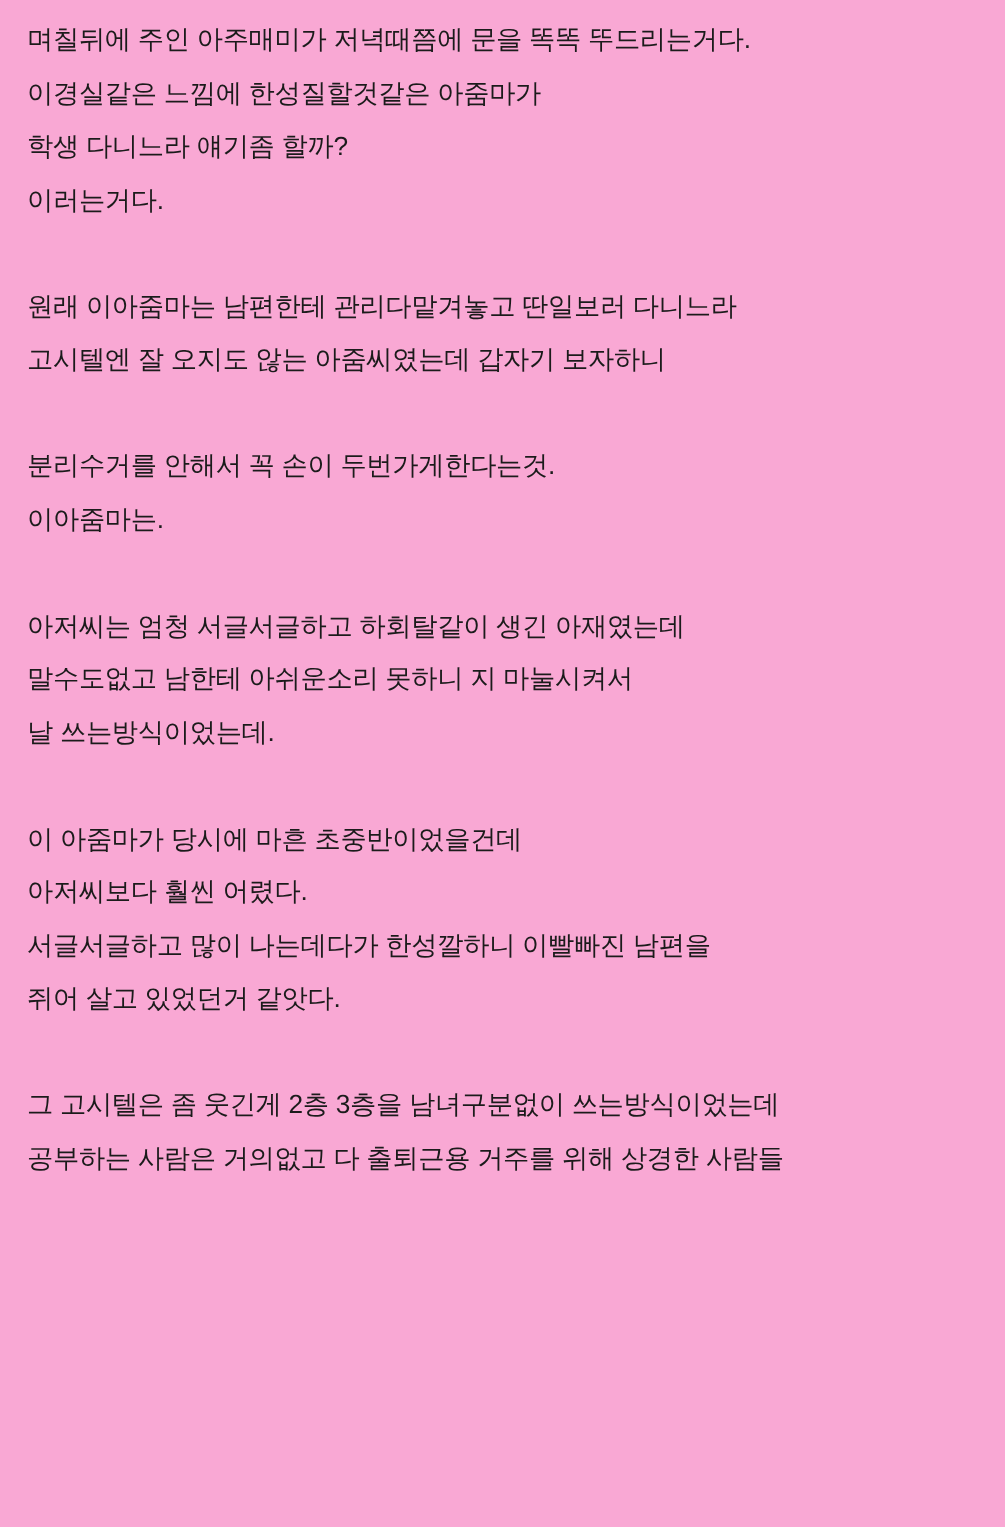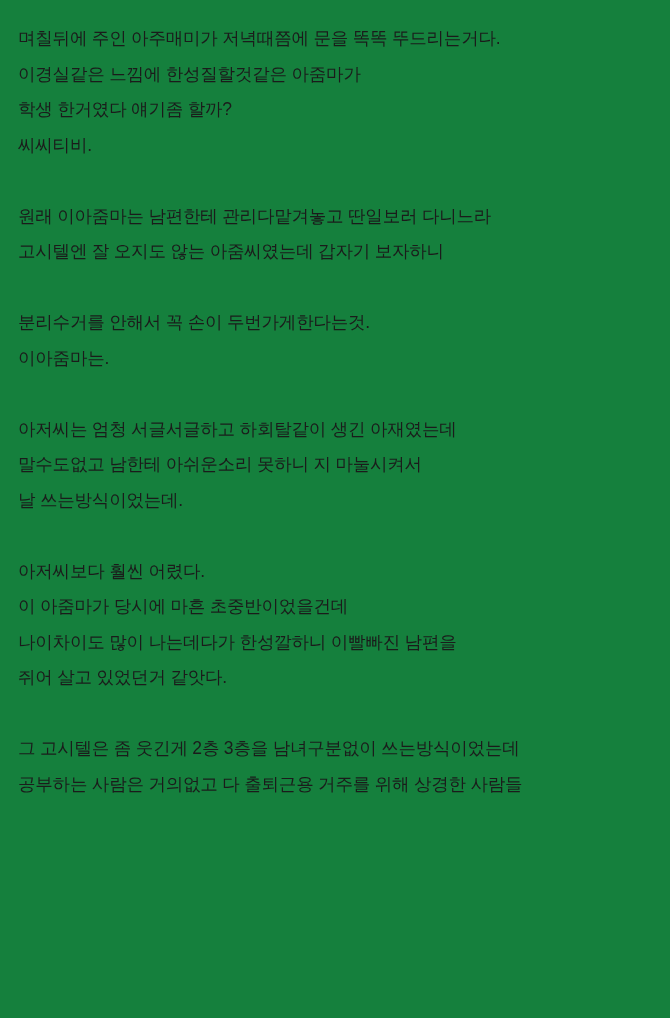--- a/index.html
+++ b/index.html
@@ -10,22 +10,22 @@
   body {
     width: 670px;
     height: 1018px;
     overflow: hidden;
     font-family: "Liberation Sans", sans-serif;
   }
   .page {
     box-sizing: border-box;
     width: 670px;
     height: 1018px;
-    padding: 21px 18px 0 18px;
-    background: #15803d;
+    padding: 9px 18px 0 18px;
+    background: #f9a8d4;
   }
   .para {
     margin: 0;
   }
   .line {
     display: block;
     color: #1b1b1b;
     font-size: 17.5px;
     line-height: 35.5px;
     letter-spacing: -0.2px;
@@ -39,22 +39,22 @@
 </style>
 </head>
 <body>
 
 <div class="page">
   <div>
 
     <div class="para">
       <span class="line">며칠뒤에 주인 아주매미가 저녁때쯤에 문을 똑똑 뚜드리는거다.</span>
       <span class="line">이경실같은 느낌에 한성질할것같은 아줌마가</span>
-      <span class="line">학생 한거였다 얘기좀 할까?</span>
-      <span class="line">씨씨티비.</span>
+      <span class="line">학생 다니느라 얘기좀 할까?</span>
+      <span class="line">이러는거다.</span>
     </div>
 
     <span class="spacer"></span>
 
     <div class="para">
       <span class="line">원래 이아줌마는 남편한테 관리다맡겨놓고 딴일보러 다니느라</span>
       <span class="line">고시텔엔 잘 오지도 않는 아줌씨였는데 갑자기 보자하니</span>
     </div>
 
     <span class="spacer"></span>
@@ -68,23 +68,23 @@
 
     <div class="para">
       <span class="line">아저씨는 엄청 서글서글하고 하회탈같이 생긴 아재였는데</span>
       <span class="line">말수도없고 남한테 아쉬운소리 못하니 지 마눌시켜서</span>
       <span class="line">날 쓰는방식이었는데.</span>
     </div>
 
     <span class="spacer"></span>
 
     <div class="para">
+      <span class="line">이 아줌마가 당시에 마흔 초중반이었을건데</span>
       <span class="line">아저씨보다 훨씬 어렸다.</span>
-      <span class="line">이 아줌마가 당시에 마흔 초중반이었을건데</span>
-      <span class="line">나이차이도 많이 나는데다가 한성깔하니 이빨빠진 남편을</span>
+      <span class="line">서글서글하고 많이 나는데다가 한성깔하니 이빨빠진 남편을</span>
       <span class="line">쥐어 살고 있었던거 같앗다.</span>
     </div>
 
     <span class="spacer"></span>
 
     <div class="para">
       <span class="line">그 고시텔은 좀 웃긴게 2층 3층을 남녀구분없이 쓰는방식이었는데</span>
       <span class="line">공부하는 사람은 거의없고 다 출퇴근용 거주를 위해 상경한 사람들</span>
     </div>
 

